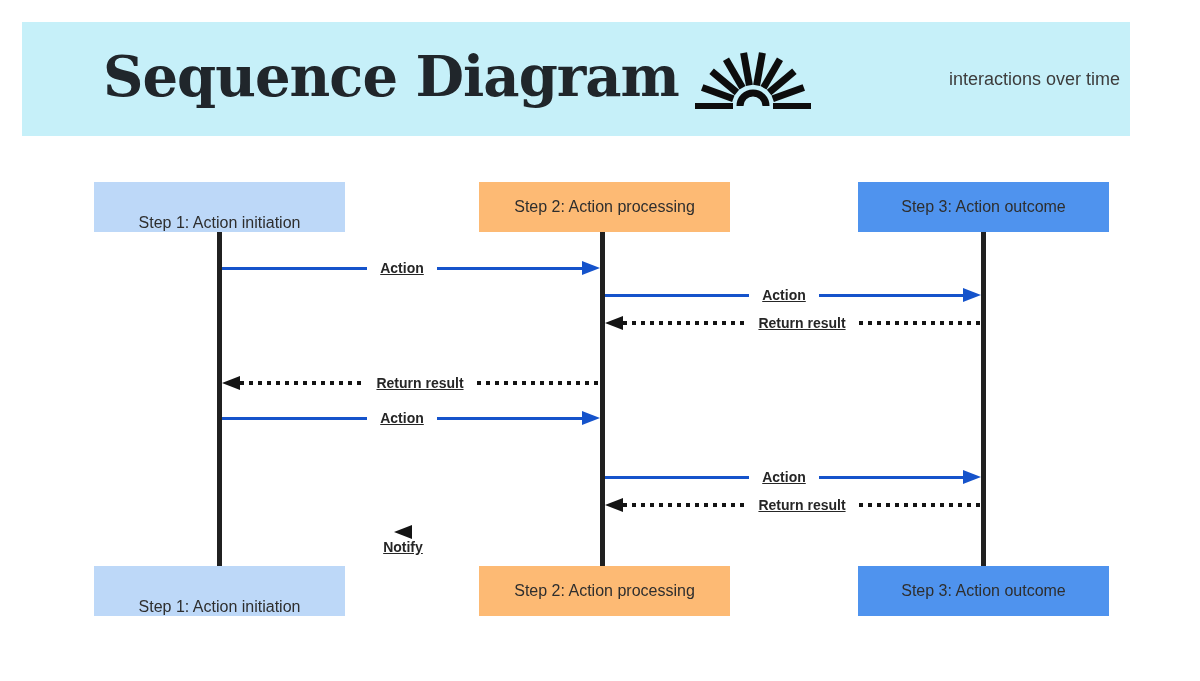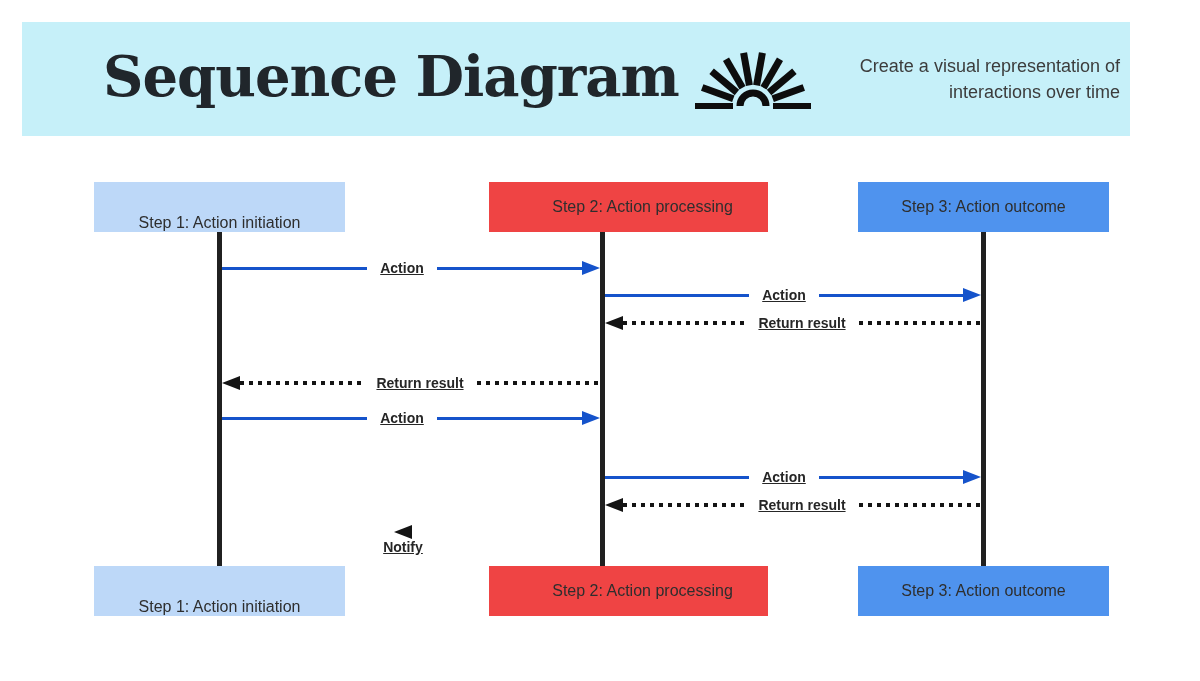--- a/index.html
+++ b/index.html
@@ -26,21 +26,21 @@
 
   
   .actor{
     position:absolute;height:50px;width:251px;
     display:flex;align-items:center;justify-content:center;
     font-size:16px;color:#2e2e2e;
   }
   .row-top{top:182px;}
   .row-bottom{top:566px;}
   .col-1{left:94px;background:#bdd8f8;align-items:flex-end;}
-  .col-2{left:489px;background:#ef4444;padding-left:28px;}
+  .col-2{left:479px;background:#fdba74;}
   .col-3{left:858px;background:#4f93ee;}
 
   
   .lifeline{position:absolute;top:232px;height:334px;width:5px;background:#202020;}
   .life-1{left:217px;}
   .life-2{left:600px;}
   .life-3{left:981px;}
 
   
   .msg{position:absolute;height:16px;display:flex;align-items:center;}
@@ -85,21 +85,20 @@
         <line x1="70.5" y1="43.8" x2="87" y2="15.2" stroke-width="7"></line>
         <line x1="63.6" y1="41.3" x2="69.4" y2="8.8" stroke-width="7"></line>
         <line x1="56.4" y1="41.3" x2="50.6" y2="8.8" stroke-width="7"></line>
         <line x1="49.5" y1="43.8" x2="33" y2="15.2" stroke-width="7"></line>
         <line x1="43.9" y1="48.5" x2="18.6" y2="27.3" stroke-width="7"></line>
         <line x1="40.3" y1="54.8" x2="9.2" y2="43.5" stroke-width="7"></line>
       </g>
     </svg>
 
     <div class="tagline">
-      <div>Create a visual representation of</div>
       <div>interactions over time</div>
     </div>
   </header>
 
   <div>
 
     <div class="actor row-top col-1">
       <span>Step 1: Action initiation</span>
     </div>
     <div class="actor row-top col-2">

